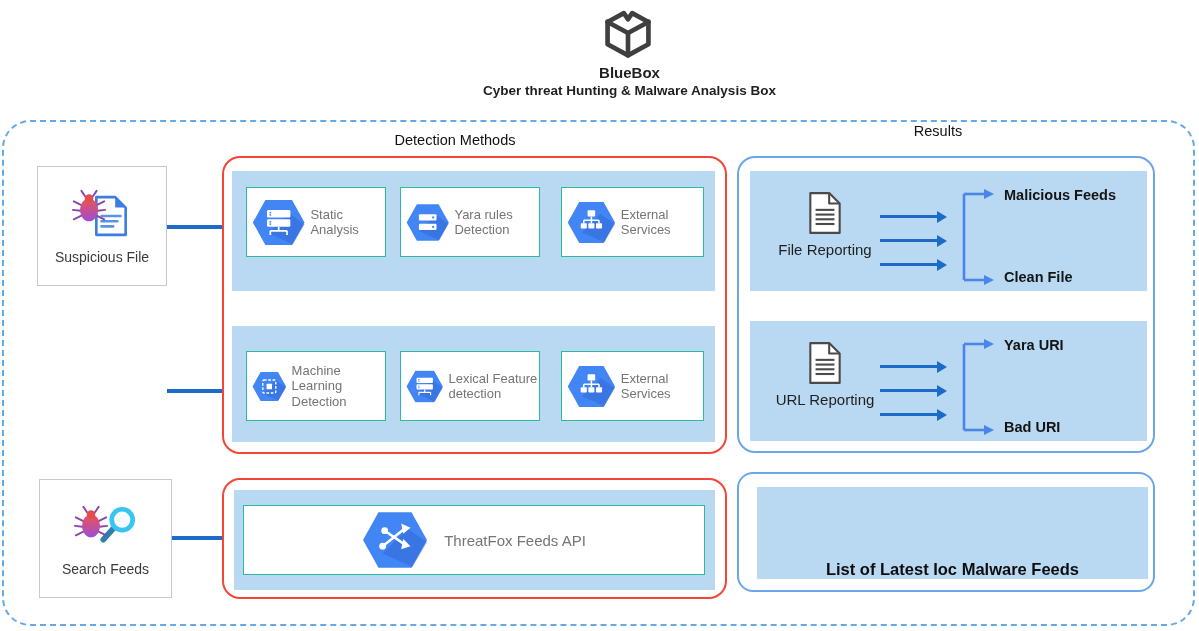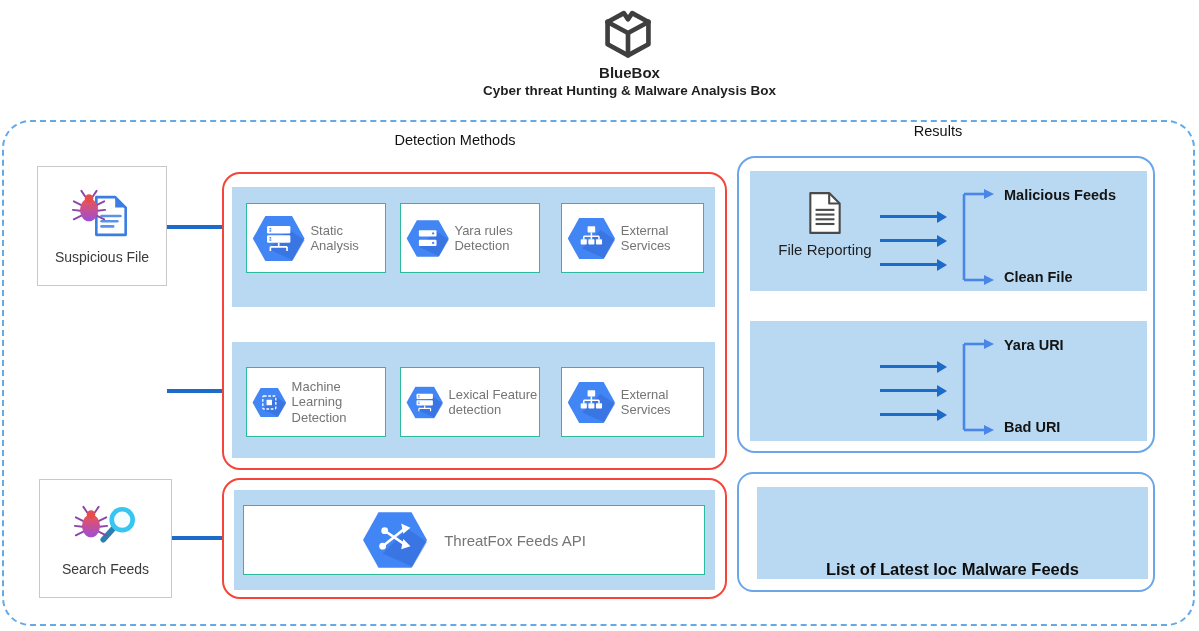--- a/index.html
+++ b/index.html
@@ -30,21 +30,21 @@
   .box3{left:39px;top:479px;width:133px;height:119px;}
 
   
   .h-arrow{height:4px;background:var(--arrow-blue);}
   .h-arrow::after{content:'';position:absolute;right:-10px;top:-5px;border-left:11px solid var(--arrow-blue);border-top:7px solid transparent;border-bottom:7px solid transparent;}
   .h-arrow.small{height:3px;}
   .h-arrow.small::after{right:-9px;top:-4.5px;border-left:10px solid var(--arrow-blue);border-top:6px solid transparent;border-bottom:6px solid transparent;}
 
   
   .red-box{border:2.5px solid var(--accent-red);border-radius:18px;background:#fff;}
-  .detect{left:222px;top:156px;width:505px;height:298px;margin-top:16px;}
+  .detect{left:222px;top:156px;width:505px;height:298px;}
   .tfbox{left:222px;top:478px;width:505px;height:121px;}
   .blue-panel{position:absolute;background:var(--panel-blue);}
   .dpanel1{left:8px;top:13px;width:483px;height:120px;}
   .dpanel2{left:8px;top:168px;width:483px;height:116px;}
   .hex-card{position:absolute;top:16px;height:70px;background:#fff;border:1.5px solid var(--teal);display:flex;align-items:center;gap:5px;padding-left:5px;}
   .hc1{left:14px;width:140px;}
   .hc2{left:168px;width:140px;}
   .hc3{left:329px;width:143px;}
   .dpanel2 .hex-card{top:25px;}
   .hex-card .hlbl{font-size:13px;line-height:1.18;color:var(--gray-text);}
@@ -311,20 +311,26 @@
       <div class="abs h-arrow small r-arrow" style="top:44px;"></div>
       <div class="abs h-arrow small r-arrow" style="top:68px;"></div>
       <div class="abs h-arrow small r-arrow" style="top:92px;"></div>
       <svg class="bracket" width="36" height="96">
           <use href="#bracket"></use>
         </svg>
       <span class="outcome out-top">Malicious Feeds</span>
       <span class="outcome out-bottom">Clean File</span>
     </div>
     <div class="blue-panel rpanel2">
+      <div class="report-block">
+        <svg width="36" height="44">
+            <use href="#doc-dark"></use>
+          </svg>
+        <span class="rlbl">URL Reporting</span>
+      </div>
       <div class="abs h-arrow small r-arrow" style="top:44px;"></div>
       <div class="abs h-arrow small r-arrow" style="top:68px;"></div>
       <div class="abs h-arrow small r-arrow" style="top:92px;"></div>
       <svg class="bracket" width="36" height="96">
           <use href="#bracket"></use>
         </svg>
       <span class="outcome out-top">Yara URI</span>
       <span class="outcome out-bottom">Bad URI</span>
     </div>
   </div>

